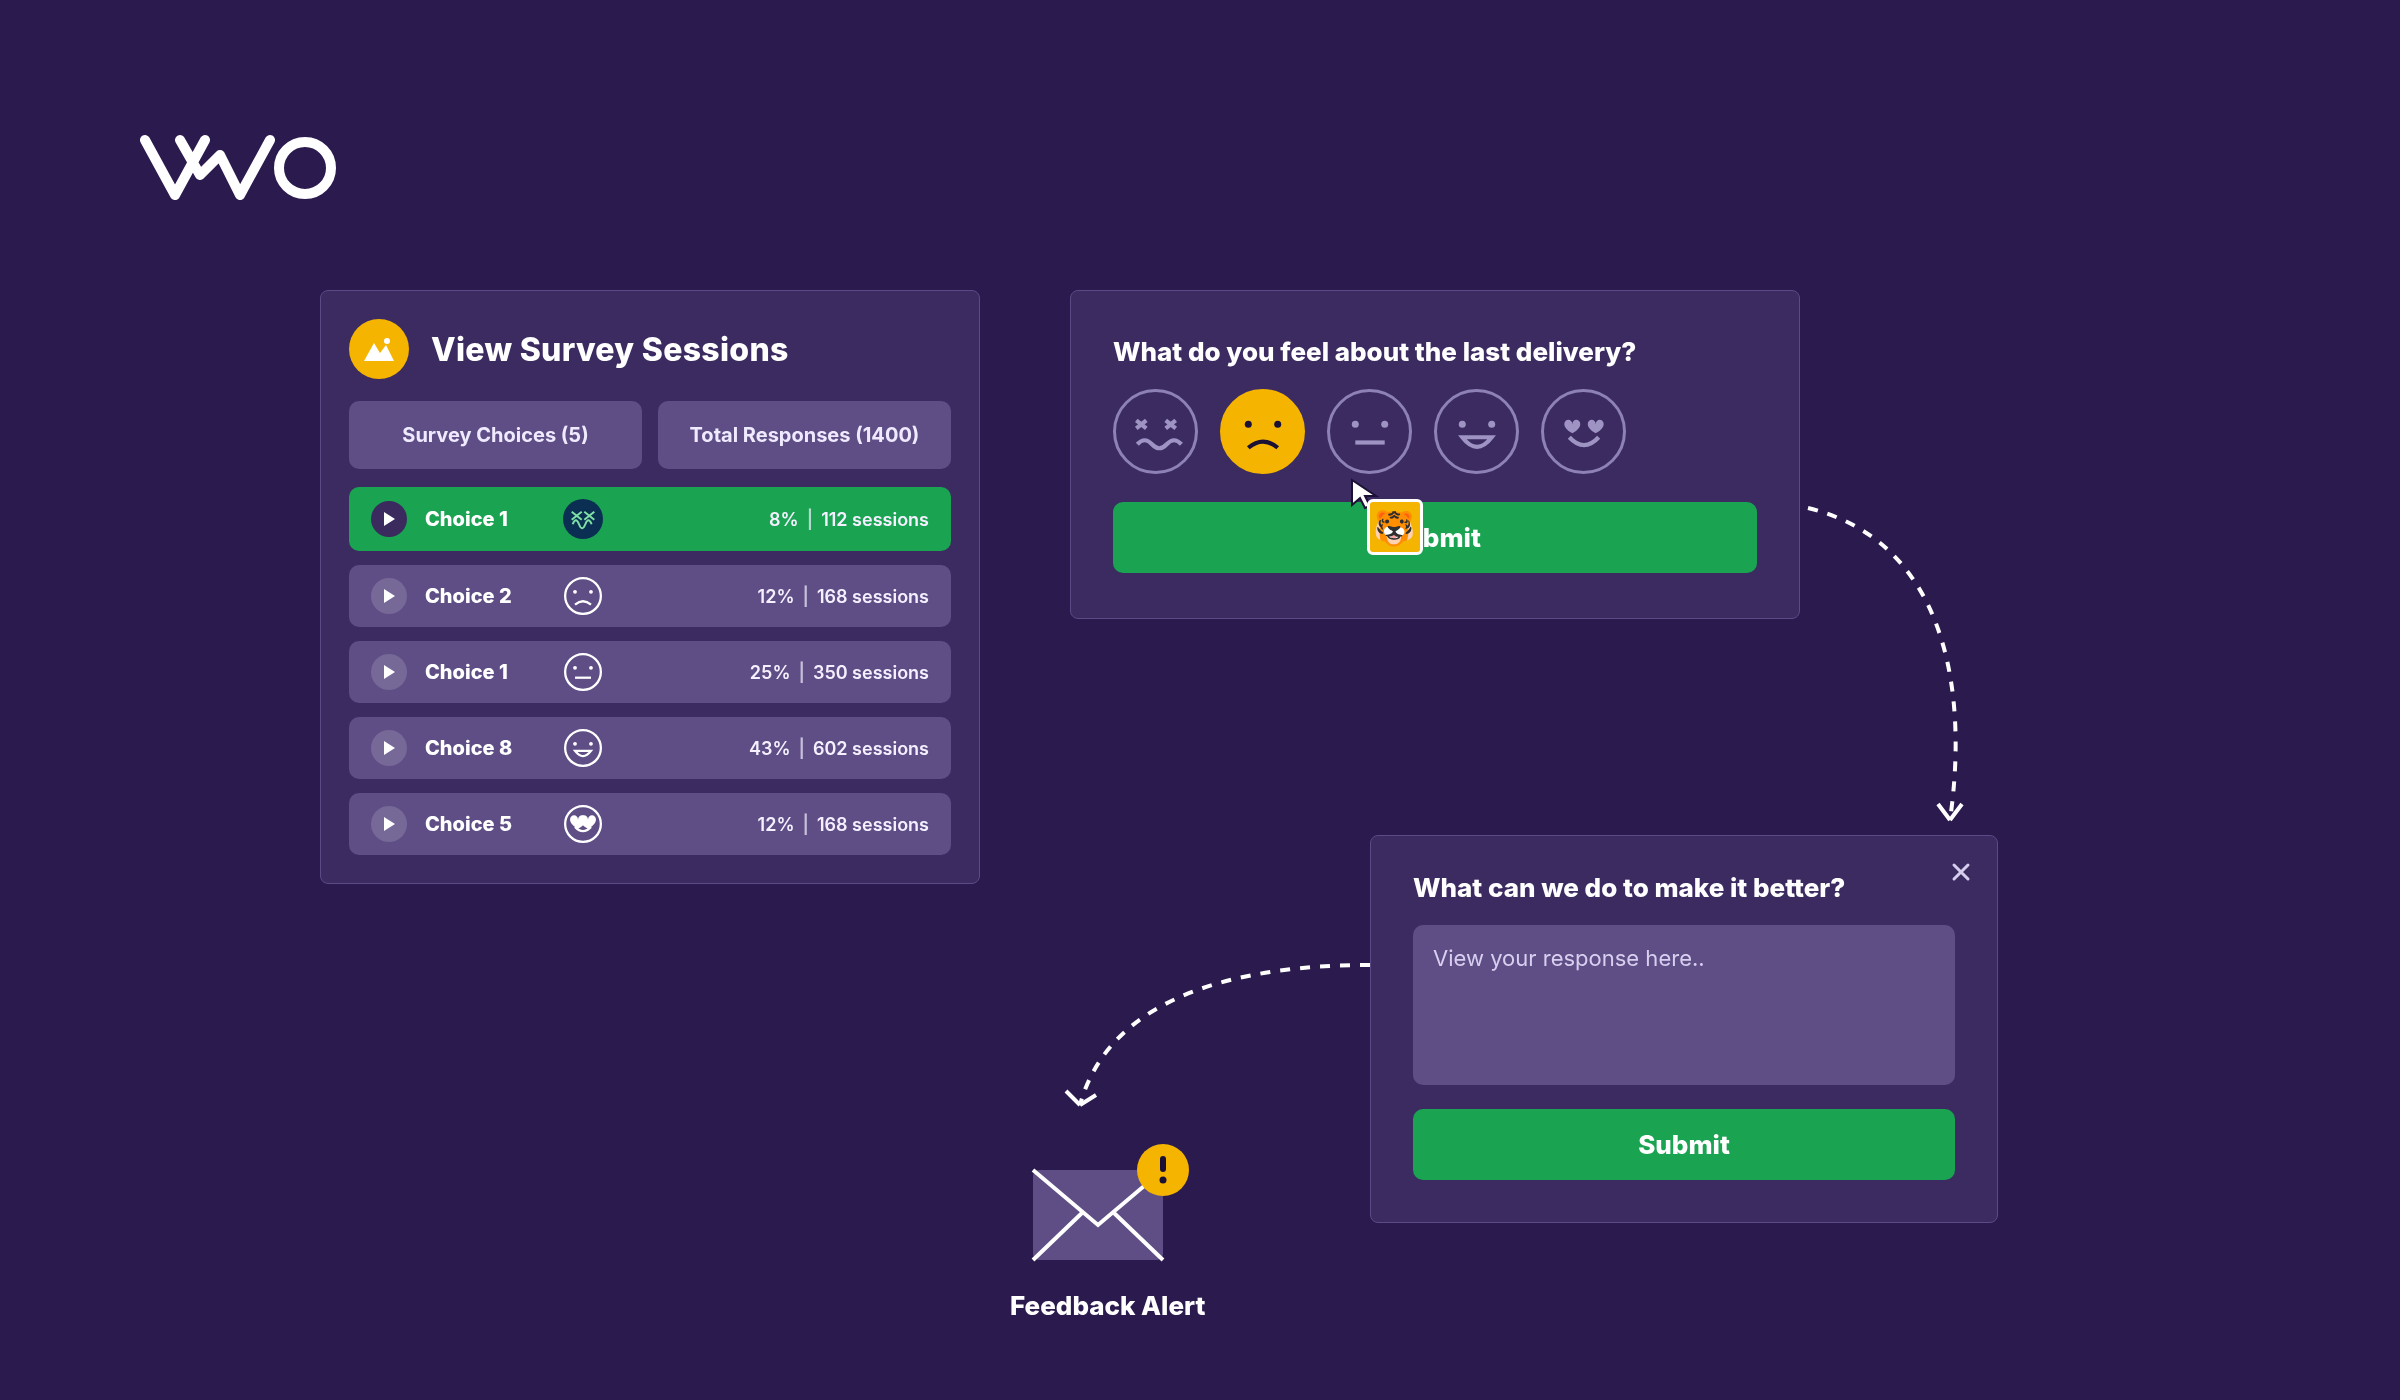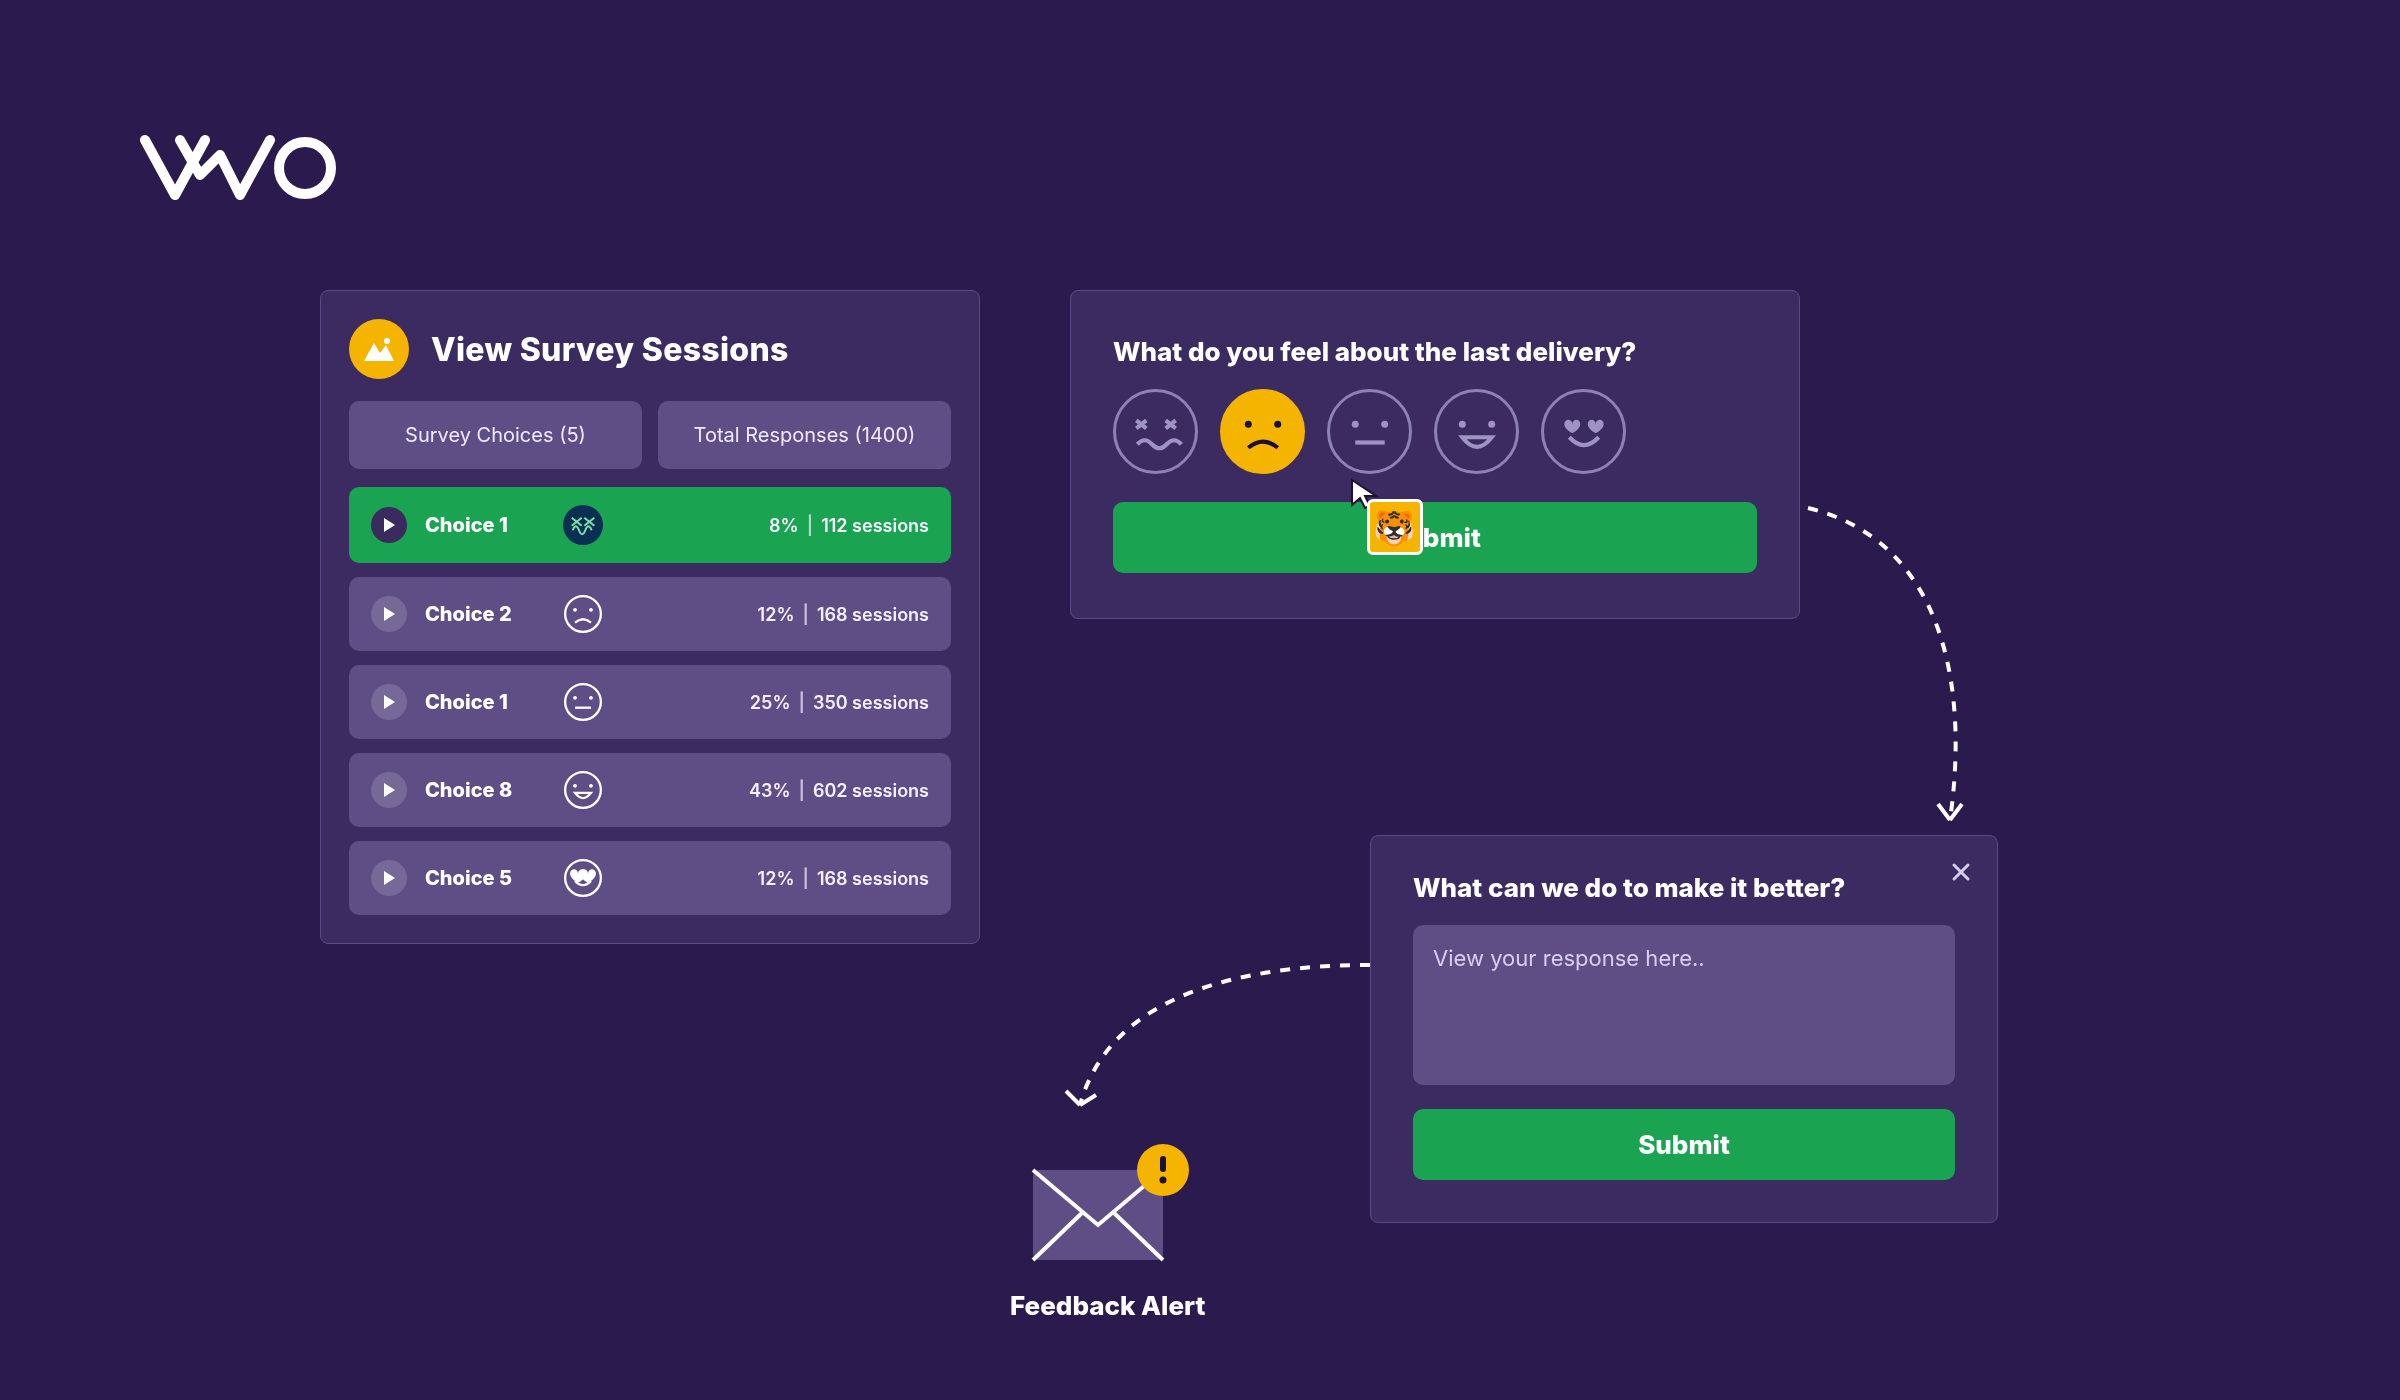--- a/index.html
+++ b/index.html
@@ -24,23 +24,23 @@
   .card{background:var(--panel);border:1px solid var(--panel-border);border-radius:8px;padding:28px;position:absolute}
   .card-sessions{left:320px;top:290px;width:660px}
   .card-rating{left:1070px;top:290px;width:730px}
   .card-followup{left:1370px;top:835px;width:628px}
 
   .sessions-header{display:flex;align-items:center;gap:22px;margin-bottom:22px}
   .circle-icon{width:60px;height:60px;border-radius:50%;background:var(--accent-yellow);display:flex;align-items:center;justify-content:center;color:#fff}
   .sessions-title{font-size:32px;font-weight:800;letter-spacing:.3px}
 
   .tab-row{display:flex;gap:16px;margin-bottom:18px}
-  .tab{flex:1;background:var(--row);border-radius:10px;padding:22px 16px;text-align:center;font-size:20px;font-weight:400;color:#efeaff}
-
-  .choice-row{display:flex;align-items:center;gap:18px;background:var(--row);border-radius:10px;padding:18px 22px;margin-top:14px;font-size:20px}
+  .tab{flex:1;background:var(--row);border-radius:10px;padding:22px 16px;text-align:center;font-size:20px;font-weight:700;color:#efeaff}
+
+  .choice-row{display:flex;align-items:center;gap:18px;background:var(--row);border-radius:10px;padding:12px 22px;margin-top:14px;font-size:20px}
   .choice-row.active{background:var(--row-active)}
   .play-btn{width:36px;height:36px;border-radius:50%;background:rgba(255,255,255,.15);display:flex;align-items:center;justify-content:center}
   .choice-row.active .play-btn{background:#3a2a5e}
   .choice-label{font-weight:800;flex:0 0 120px}
   .face{flex:0 0 40px;display:flex;align-items:center;justify-content:center}
   .stat-spacer{flex:1}
   .stat{font-size:18px;color:#f5f0ff;font-weight:600}
   .stat .bar{opacity:.7;padding:0 8px}
 
   .q-title{font-size:26px;font-weight:800;margin-bottom:22px}

